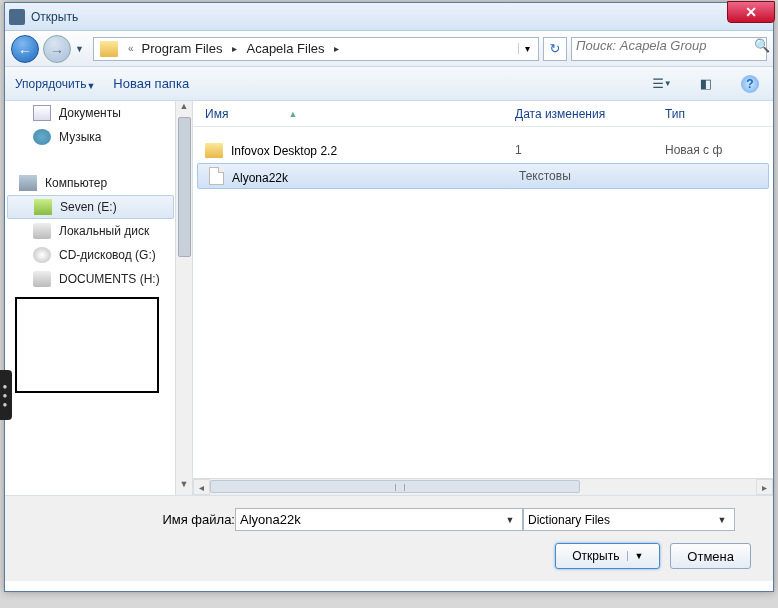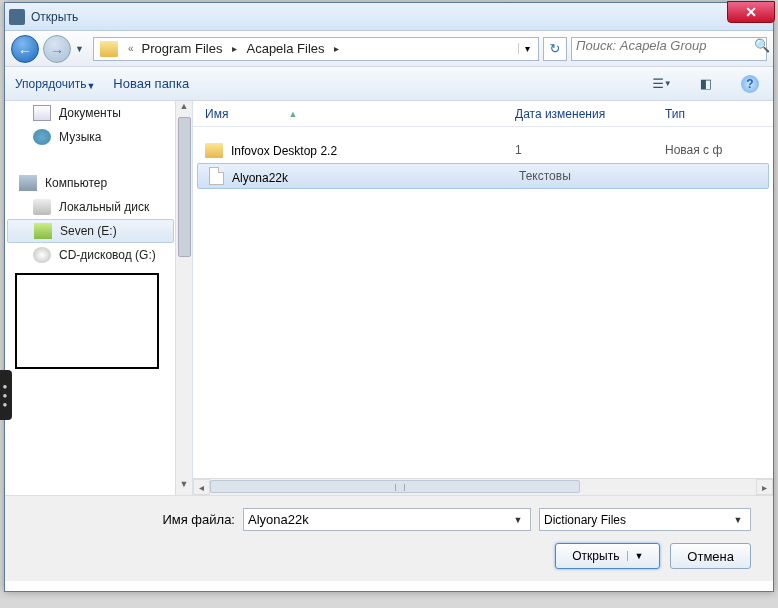--- a/index.html
+++ b/index.html
@@ -57,21 +57,21 @@
 .fileicn { width:15px; height:18px; background:#fff; border:1px solid #bbb; position:relative; }
 .fileicn::after { content:""; position:absolute; right:-1px; top:-1px; width:5px; height:5px; background:#eee; border-left:1px solid #bbb; border-bottom:1px solid #bbb; }
 
 .hscroll { position:absolute; bottom:0; left:0; right:0; height:17px; background:#f0f0f0; border-top:1px solid #ddd; display:flex; }
 .hscroll .arrow { width:17px; text-align:center; line-height:15px; color:#666; font-size:10px; border:1px solid #ddd; }
 .hscroll .track { flex:1; position:relative; }
 .hscroll .thumb { position:absolute; left:0; top:1px; height:13px; width:370px; background:#dde3ea; border:1px solid #bcc8d6; border-radius:2px; }
 .hscroll .thumb .grip { position:absolute; left:50%; top:3px; width:10px; height:7px; border-left:1px solid #9ab; border-right:1px solid #9ab; }
 
 .bottompanel { padding: 12px 20px; background:#f0f0f0; border-top:1px solid #d8e0ea; }
-.fieldrow { display:flex; align-items:center; gap:8px; margin-bottom:12px; }
+.fieldrow { display:flex; align-items:center; margin-bottom:12px; }
 .fieldrow .lbl { width: 210px; text-align:right; font-size:13px; }
 .combo { height:23px; border:1px solid #aab8c8; background:#fff; display:flex; align-items:center; padding:0 4px; }
 .combo.filename { flex:1; max-width:288px; }
 .combo.filter { width:212px; }
 .combo input { border:none; outline:none; flex:1; font-size:13px; }
 .combo .drop { width:16px; text-align:center; font-size:9px; color:#333; }
 .btnrow { display:flex; justify-content:flex-end; gap:10px; padding-right:2px; }
 .btn { height:26px; border:1px solid #8fa8c2; background:linear-gradient(to bottom,#fdfdfd,#e4ecf4); border-radius:3px; padding:0 16px; font-size:13px; display:flex; align-items:center; }
 .btn.primary { border-color:#4a88c8; box-shadow:0 0 3px #6aa8e8; }
 .btn .split { border-left:1px solid #aac; margin-left:8px; padding-left:6px; font-size:9px; }
@@ -144,31 +144,35 @@
           <div class="sideitem">
             <span class="sicn icn-music"></span>
             <span>Музыка</span>
           </div>
         </div>
       <div class="sideitem lvl0">
         <span class="sicn icn-comp"></span>
         <span>Компьютер</span>
       </div>
       <div id="sidebar-drives">
-          <div class="sideitem">
-            <span class="sicn icn-drive"></span>
-            <span>Локальный диск</span>
-          </div>
           <div class="sideitem selected">
             <span class="sicn icn-seven"></span>
             <span>Seven (E:)</span>
           </div>
           <div class="sideitem">
+            <span class="sicn icn-drive"></span>
+            <span>Локальный диск</span>
+          </div>
+          <div class="sideitem">
             <span class="sicn icn-cd"></span>
             <span>CD-дисковод (G:)</span>
+          </div>
+          <div class="sideitem">
+            <span class="sicn icn-drive"></span>
+            <span>DOCUMENTS (H:)</span>
           </div>
         </div>
       <div class="preview"></div>
       <div class="scroll">
         <div style="height:16px;text-align:center;font-size:9px;color:#666">▲</div>
         <div class="thumb" style="top:16px;height:140px"></div>
         <div style="position:absolute;bottom:0;height:16px;width:100%;text-align:center;font-size:9px;color:#666">▼</div>
       </div>
     </div>
 

